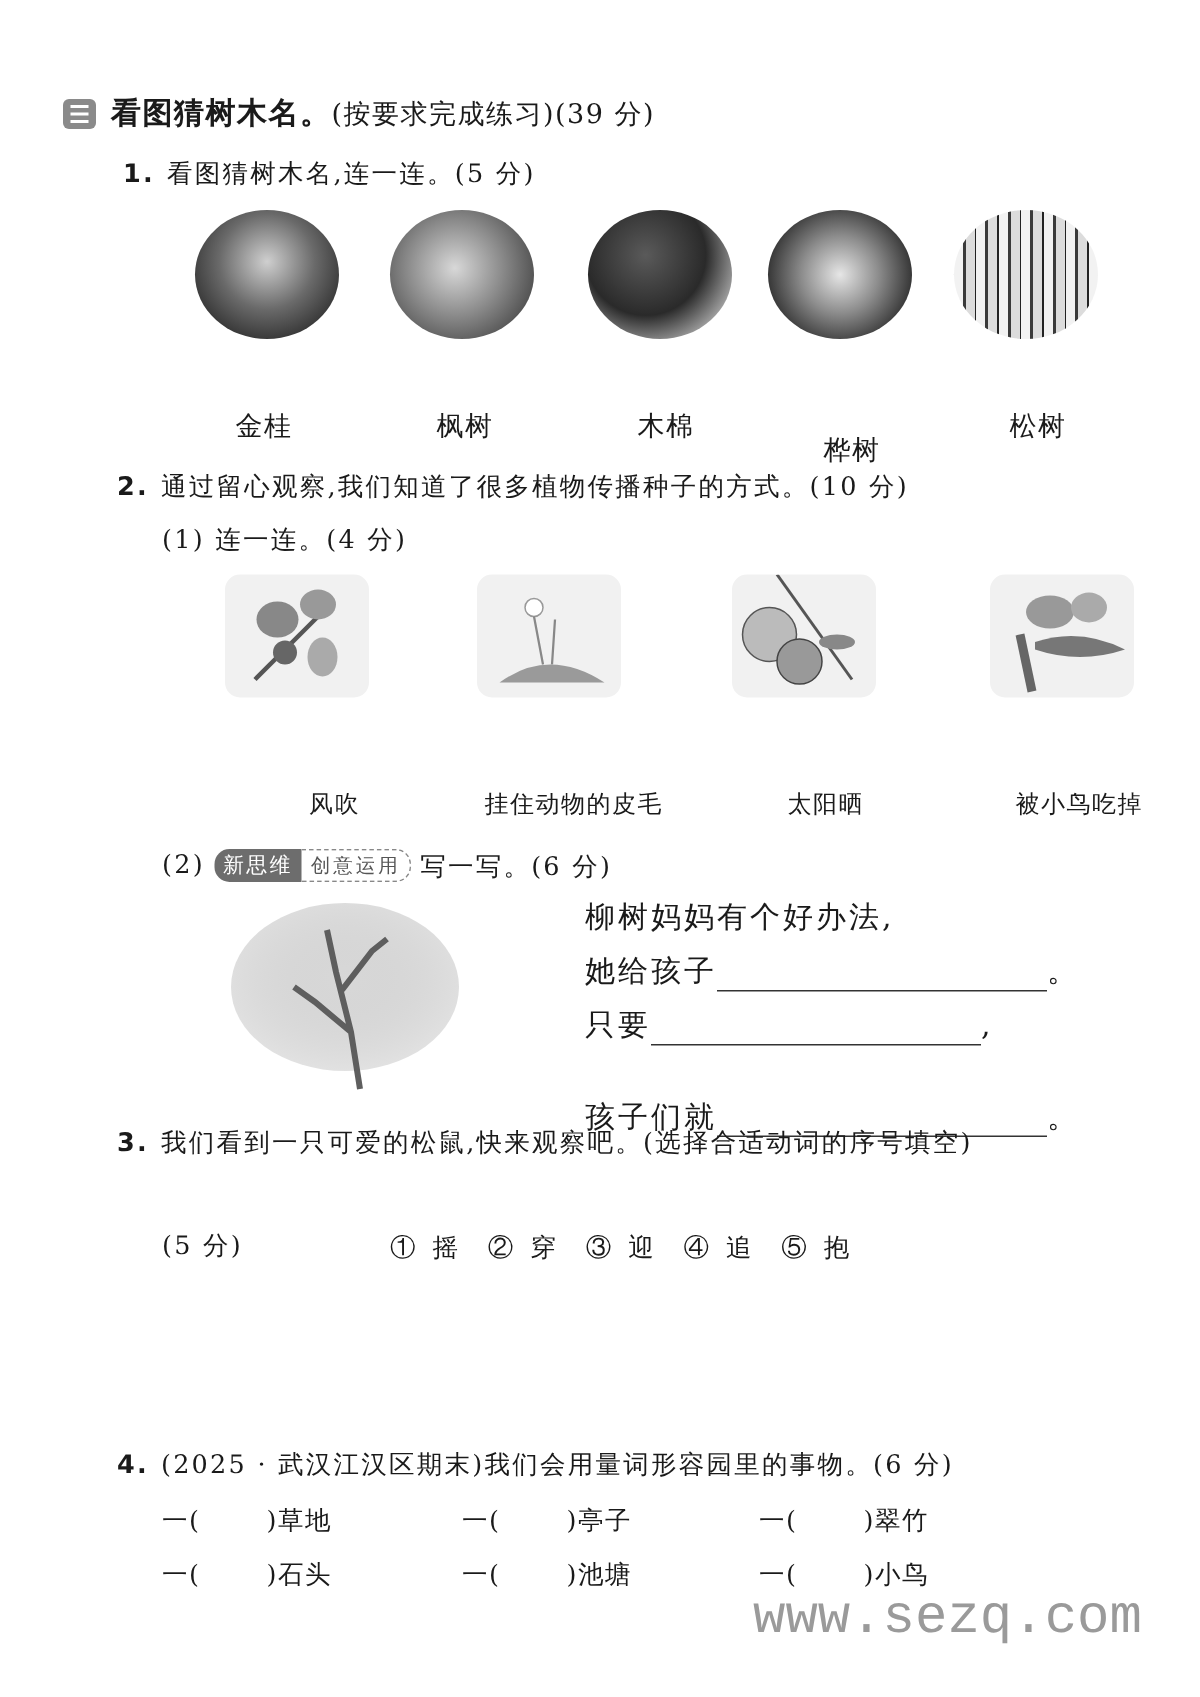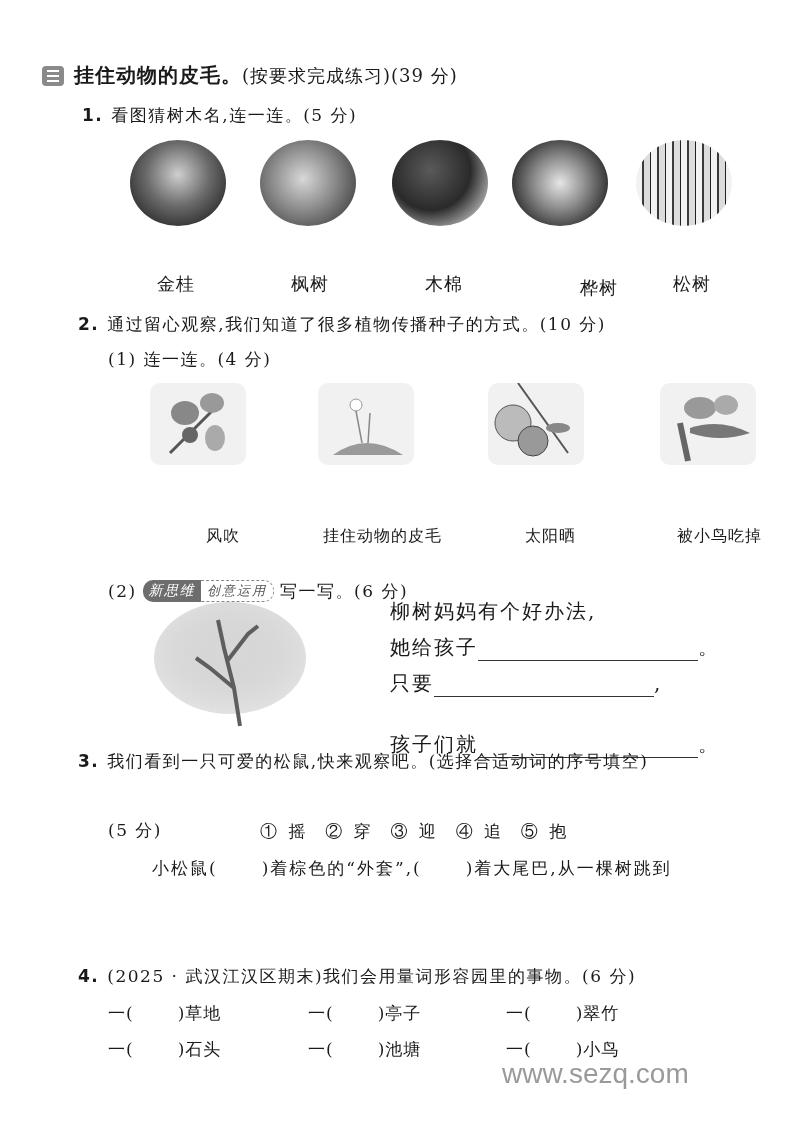--- a/index.html
+++ b/index.html
@@ -10,57 +10,57 @@
   .sec-icon { width:22px; height:20px; background:#8a8a8a; border-radius:4px; position:relative; margin-right:10px; }
   .sec-icon i { position:absolute; left:5px; right:5px; height:2px; background:#fff; }
   .sec-title { font-family:"DejaVu Sans","Liberation Sans",sans-serif; font-weight:bold; font-size:20px; letter-spacing:1px; }
   .sec-note { font-size:18px; letter-spacing:1px; }
   .q { font-size:17px; letter-spacing:1.5px; }
   .qnum { font-family:"DejaVu Sans","Liberation Sans",sans-serif; font-weight:bold; margin-right:8px; }
   .tree-circle { width:96px; height:86px; border-radius:50%; overflow:hidden; }
   .tree-label { font-size:18px; width:100px; text-align:center; letter-spacing:1px; }
   .plant-box { width:96px; height:82px; border-radius:10px; background:#f1f1f1; overflow:hidden; }
   .plant-label { font-size:16px; text-align:right; letter-spacing:1px; }
-  .badge { display:inline-flex; align-items:flex-start; vertical-align:middle; margin:18px 6px;font-style:italic; }
+  .badge { display:inline-flex; align-items:flex-start; vertical-align:middle; margin:4px 6px; }
   .badge-main { background:#6d6d6d; color:#fff; font-family:"DejaVu Sans","Liberation Sans",sans-serif; font-size:14px; padding:2px 6px; border-radius:10px 0 0 10px; }
   .badge-sub { border:1px dashed #888; border-left:none; color:#555; font-size:13px; padding:1px 6px; border-radius:0 10px 10px 0; letter-spacing:2px; }
   .blank-line { display:inline-block; border-bottom:1px solid #333; height:18px; vertical-align:bottom; }
   .poem { font-size:20px; letter-spacing:2px; }
   .para { font-size:17px; letter-spacing:2px; line-height:36px; }
   .paren { display:inline-block; width:44px; }
   .mw-item { font-size:17px; letter-spacing:1px; }
-  .watermark { font-family:Liberation Sans, sans-serif; font-size:28px; color:#9a9a9a; }
+  .watermark { font-family:Liberation Mono, monospace; font-size:36px; color:#9a9a9a; }
 </style>
 </head>
 <body>
 
 <div class="abs sec-head">
   <div class="sec-icon">
     <i style="top:4px"></i>
       <i style="top:9px"></i>
       <i style="top:14px"></i>
   </div>
-  <span class="sec-title">挂住动物的皮毛。</span>
+  <span class="sec-title">看图猜树木名。</span>
   <span class="sec-note">(按要求完成练习)(39 分)</span>
 </div>
 
 <div class="abs q" style="left:82px; top:104px;">
   <span class="qnum">1.</span><span>看图猜树木名,连一连。(5 分)</span>
 </div>
 
 <div class="abs tree-circle" style="left:130px; top:140px; background:radial-gradient(circle at 50% 40%, #cfcfcf 0%, #6a6a6a 45%, #1e1e1e 90%);"></div>
 <div class="abs tree-circle" style="left:260px; top:140px; background:radial-gradient(circle at 45% 45%, #d8d8d8 0%, #8a8a8a 45%, #3a3a3a 90%);"></div>
 <div class="abs tree-circle" style="left:392px; top:140px; background:radial-gradient(circle at 40% 35%, #5a5a5a 0%, #2a2a2a 50%, #e0e0e0 92%);"></div>
 <div class="abs tree-circle" style="left:512px; top:140px; background:radial-gradient(circle at 50% 50%, #e6e6e6 0%, #8c8c8c 40%, #111 90%);"></div>
 <div class="abs tree-circle" style="left:636px; top:140px; background:repeating-linear-gradient(90deg, #f2f2f2 0 6px, #3a3a3a 6px 8px, #dcdcdc 8px 14px, #222 14px 15px);"></div>
 
 <div class="abs tree-label" style="left:126px; top:272px;">金桂</div>
 <div class="abs tree-label" style="left:260px; top:272px;">枫树</div>
 <div class="abs tree-label" style="left:394px; top:272px;">木棉</div>
-<div class="abs tree-label" style="left:518px; top:276px;text-align:right;">桦树</div>
+<div class="abs tree-label" style="left:518px; top:288px;">桦树</div>
 <div class="abs tree-label" style="left:642px; top:272px;">松树</div>
 
 <div class="abs q" style="left:78px; top:313px;">
   <span class="qnum">2.</span><span>通过留心观察,我们知道了很多植物传播种子的方式。(10 分)</span>
 </div>
 <div class="abs q" style="left:108px; top:348px;">(1) 连一连。(4 分)</div>
 
 <div class="abs plant-box" style="left:150px; top:383px;">
   <svg width="96" height="82">
       <path d="M20 70 L70 20" stroke="#555" stroke-width="3"></path>
@@ -132,21 +132,20 @@
   <span>孩子们就</span><span class="blank-line" style="width:220px;"></span><span>。</span>
 </div>
 
 <div class="abs q" style="left:78px; top:750px;">
   <span class="qnum">3.</span><span>我们看到一只可爱的松鼠,快来观察吧。(选择合适动词的序号填空)</span>
 </div>
 <div class="abs q" style="left:108px; top:806px;margin-top:13px;">(5 分)</div>
 <div class="abs q" style="left:260px; top:820px; white-space:pre; letter-spacing:3px;">① 摇  ② 穿  ③ 迎  ④ 追  ⑤ 抱</div>
 
 <div class="abs para" style="left:110px; top:850px; width:660px;">
-  <div style="padding-left:42px;"><span>小松鼠(</span><span class="paren"></span><span>)着棕色的“外套”,(</span><span class="paren"></span><span>)着大尾巴,从一棵树跳到</span></div>
 </div>
 
 <div class="abs q" style="left:78px; top:965px;">
   <span class="qnum">4.</span><span>(2025 · 武汉江汉区期末)我们会用量词形容园里的事物。(6 分)</span>
 </div>
 
 <div class="abs mw-item" style="left:108px; top:1002px;"><span>一(</span><span class="paren"></span><span>)草地</span></div>
 <div class="abs mw-item" style="left:308px; top:1002px;"><span>一(</span><span class="paren"></span><span>)亭子</span></div>
 <div class="abs mw-item" style="left:506px; top:1002px;"><span>一(</span><span class="paren"></span><span>)翠竹</span></div>
 <div class="abs mw-item" style="left:108px; top:1038px;"><span>一(</span><span class="paren"></span><span>)石头</span></div>

